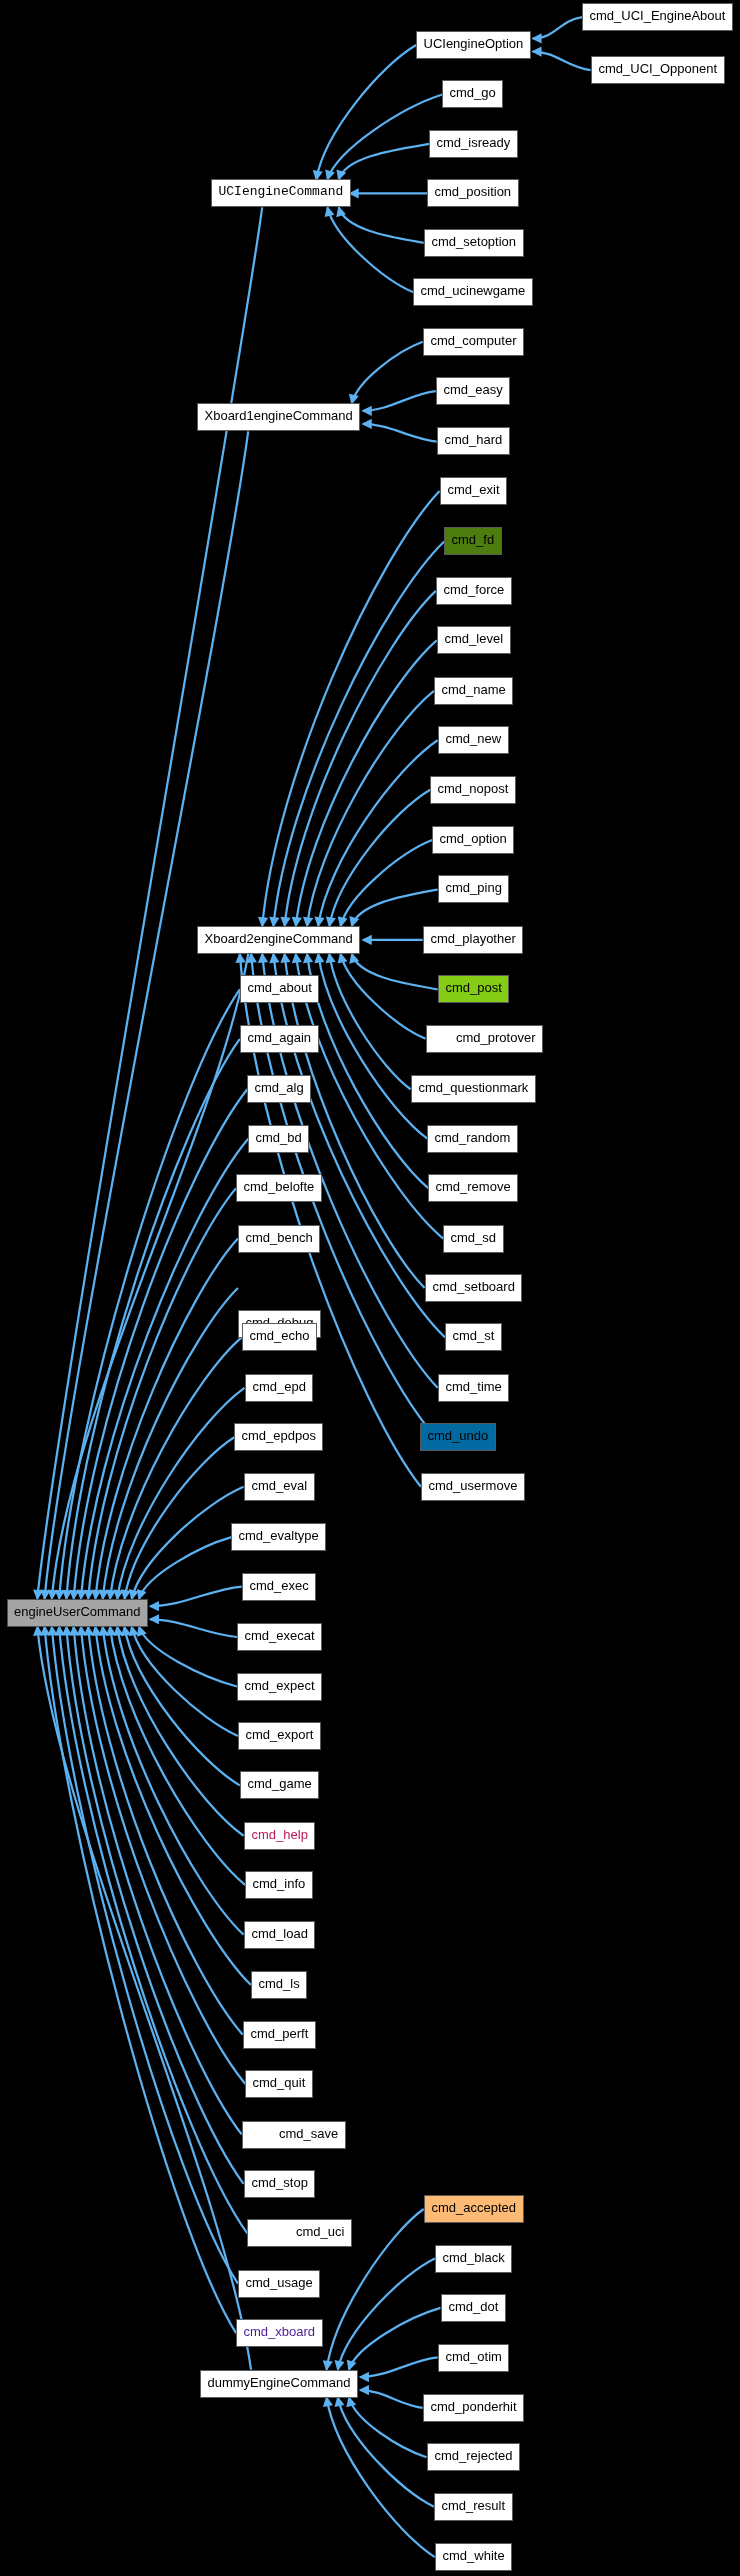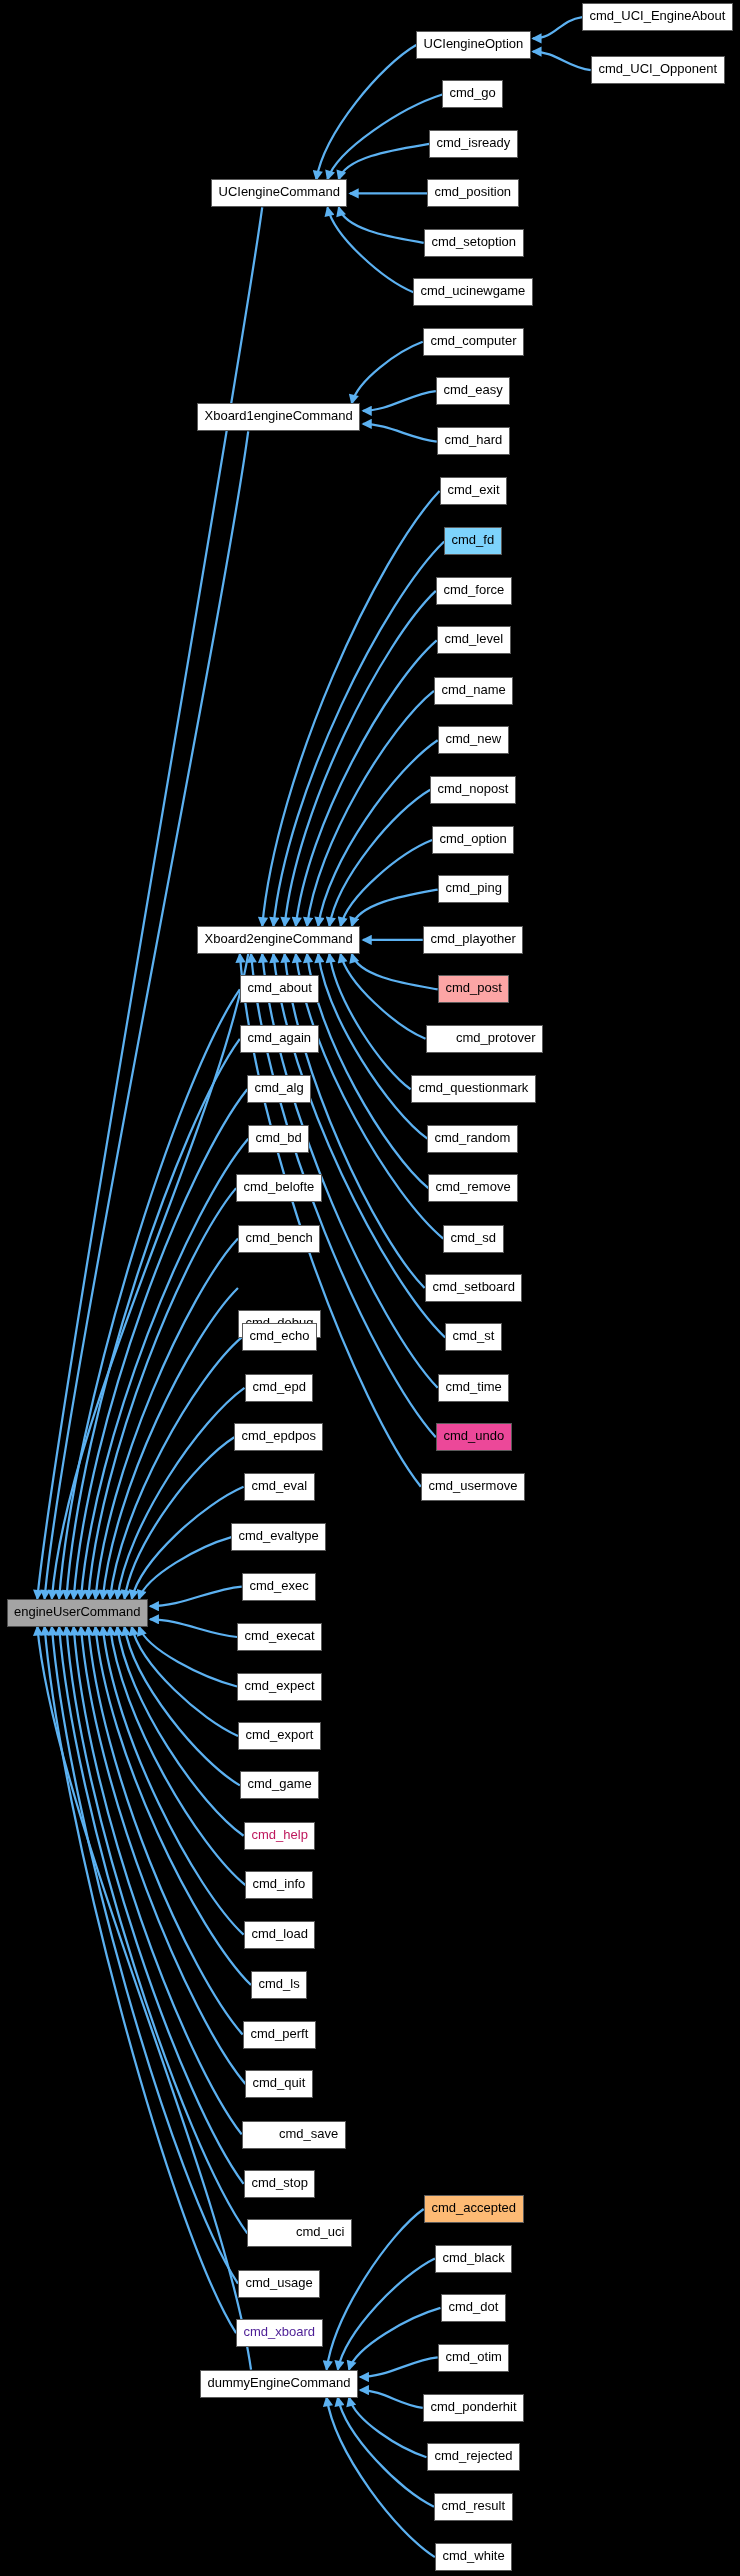--- a/index.html
+++ b/index.html
@@ -86,55 +86,55 @@
       <path d="M 472 2473 C 437.7 2482.9, 381.84 2514, 374 2539" fill="none" stroke="#5cb1f1" stroke-width="2.4" marker-end="url(#arrow)"></path>
       <path d="M 466 2420 C 429.6 2437.85, 370.32 2497.35, 362 2539" fill="none" stroke="#5cb1f1" stroke-width="2.4" marker-end="url(#arrow)"></path>
       <path d="M 454 2367 C 417.6 2392.8, 358.32 2478.8, 350 2539" fill="none" stroke="#5cb1f1" stroke-width="2.4" marker-end="url(#arrow)"></path>
       <path d="M 457 2633 C 427.95 2623.4, 380.64 2594, 374 2569" fill="none" stroke="#5cb1f1" stroke-width="2.4" marker-end="url(#arrow)"></path>
       <path d="M 465 2686 C 428.95 2668.45, 370.24 2609.95, 362 2569" fill="none" stroke="#5cb1f1" stroke-width="2.4" marker-end="url(#arrow)"></path>
       <path d="M 466 2740 C 425.4 2714.35, 359.28 2628.85, 350 2569" fill="none" stroke="#5cb1f1" stroke-width="2.4" marker-end="url(#arrow)"></path>
       <path d="M 469 2526 C 439.95 2529.15, 415.05 2547, 386 2547" fill="none" stroke="#5cb1f1" stroke-width="2.4" marker-end="url(#arrow)"></path>
       <path d="M 453 2580 C 428 2577.15, 411 2561, 386 2561" fill="none" stroke="#5cb1f1" stroke-width="2.4" marker-end="url(#arrow)"></path>
     </svg>
     <div class="node" style="background: rgb(164, 164, 164); border: 1.9px solid rgb(79, 79, 79); color: rgb(0, 0, 0); left: 6.5px; top: 1599px;">engineUserCommand</div>
-    <div class="node" style="background: rgb(255, 255, 255); border: 1.9px solid rgb(91, 91, 91); color: rgb(0, 0, 0); left: 211px; top: 179px;">UCIengineCommand</div>
+    <div class="node" style="background: rgb(255, 255, 255); border: 1.9px solid rgb(91, 91, 91); color: rgb(0, 0, 0); left: 211px; top: 179px; font-family: Liberation Mono, monospace;">UCIengineCommand</div>
     <div class="node" style="background: rgb(255, 255, 255); border: 1.9px solid rgb(91, 91, 91); color: rgb(0, 0, 0); left: 197px; top: 403px;">Xboard1engineCommand</div>
     <div class="node" style="background: rgb(255, 255, 255); border: 1.9px solid rgb(91, 91, 91); color: rgb(0, 0, 0); left: 197px; top: 926px;">Xboard2engineCommand</div>
     <div class="node" style="background: rgb(255, 255, 255); border: 1.9px solid rgb(91, 91, 91); color: rgb(0, 0, 0); left: 200px; top: 2370px;">dummyEngineCommand</div>
     <div class="node" style="background: rgb(255, 255, 255); border: 1.9px solid rgb(91, 91, 91); color: rgb(0, 0, 0); left: 416px; top: 31px;">UCIengineOption</div>
     <div class="node" style="background: rgb(255, 255, 255); border: 1.9px solid rgb(91, 91, 91); color: rgb(0, 0, 0); left: 582px; top: 2.8px;">cmd_UCI_EngineAbout</div>
     <div class="node" style="background: rgb(255, 255, 255); border: 1.9px solid rgb(91, 91, 91); color: rgb(0, 0, 0); left: 591px; top: 56px;">cmd_UCI_Opponent</div>
     <div class="node" style="background: rgb(255, 255, 255); border: 1.9px solid rgb(91, 91, 91); color: rgb(0, 0, 0); left: 442px; top: 80px;">cmd_go</div>
     <div class="node" style="background: rgb(255, 255, 255); border: 1.9px solid rgb(91, 91, 91); color: rgb(0, 0, 0); left: 429px; top: 130px;">cmd_isready</div>
     <div class="node" style="background: rgb(255, 255, 255); border: 1.9px solid rgb(91, 91, 91); color: rgb(0, 0, 0); left: 427px; top: 179px;">cmd_position</div>
     <div class="node" style="background: rgb(255, 255, 255); border: 1.9px solid rgb(91, 91, 91); color: rgb(0, 0, 0); left: 424px; top: 229px;">cmd_setoption</div>
     <div class="node" style="background: rgb(255, 255, 255); border: 1.9px solid rgb(91, 91, 91); color: rgb(0, 0, 0); left: 413px; top: 278px;">cmd_ucinewgame</div>
     <div class="node" style="background: rgb(255, 255, 255); border: 1.9px solid rgb(91, 91, 91); color: rgb(0, 0, 0); left: 423px; top: 328px;">cmd_computer</div>
     <div class="node" style="background: rgb(255, 255, 255); border: 1.9px solid rgb(91, 91, 91); color: rgb(0, 0, 0); left: 436px; top: 377px;">cmd_easy</div>
     <div class="node" style="background: rgb(255, 255, 255); border: 1.9px solid rgb(91, 91, 91); color: rgb(0, 0, 0); left: 437px; top: 427px;">cmd_hard</div>
     <div class="node" style="background: rgb(255, 255, 255); border: 1.9px solid rgb(91, 91, 91); color: rgb(0, 0, 0); left: 440px; top: 477px;">cmd_exit</div>
-    <div class="node" style="background: #7dd3fc; border: 1.9px solid rgb(91, 91, 91); color: rgb(0, 0, 0); left: 444px; top: 527px;">cmd_fd</div>
+    <div class="node" style="background: #4d7c0f; border: 1.9px solid rgb(91, 91, 91); color: rgb(0, 0, 0); left: 444px; top: 527px;">cmd_fd</div>
     <div class="node" style="background: rgb(255, 255, 255); border: 1.9px solid rgb(91, 91, 91); color: rgb(0, 0, 0); left: 436px; top: 577px;">cmd_force</div>
     <div class="node" style="background: rgb(255, 255, 255); border: 1.9px solid rgb(91, 91, 91); color: rgb(0, 0, 0); left: 437px; top: 626px;">cmd_level</div>
     <div class="node" style="background: rgb(255, 255, 255); border: 1.9px solid rgb(91, 91, 91); color: rgb(0, 0, 0); left: 434px; top: 677px;">cmd_name</div>
     <div class="node" style="background: rgb(255, 255, 255); border: 1.9px solid rgb(91, 91, 91); color: rgb(0, 0, 0); left: 438px; top: 726px;">cmd_new</div>
     <div class="node" style="background: rgb(255, 255, 255); border: 1.9px solid rgb(91, 91, 91); color: rgb(0, 0, 0); left: 430px; top: 776px;">cmd_nopost</div>
     <div class="node" style="background: rgb(255, 255, 255); border: 1.9px solid rgb(91, 91, 91); color: rgb(0, 0, 0); left: 432px; top: 826px;">cmd_option</div>
     <div class="node" style="background: rgb(255, 255, 255); border: 1.9px solid rgb(91, 91, 91); color: rgb(0, 0, 0); left: 438px; top: 875px;">cmd_ping</div>
     <div class="node" style="background: rgb(255, 255, 255); border: 1.9px solid rgb(91, 91, 91); color: rgb(0, 0, 0); left: 423px; top: 926px;">cmd_playother</div>
-    <div class="node" style="background: #fca5a5; border: 1.9px solid rgb(91, 91, 91); color: rgb(0, 0, 0); left: 438px; top: 975px;">cmd_post</div>
+    <div class="node" style="background: #84cc16; border: 1.9px solid rgb(91, 91, 91); color: rgb(0, 0, 0); left: 438px; top: 975px;">cmd_post</div>
     <div class="node" style="background: rgb(255, 255, 255); border: 1.9px solid rgb(91, 91, 91); color: rgb(0, 0, 0); left: 426px; top: 1025px; padding-left: 29px;">cmd_protover</div>
     <div class="node" style="background: rgb(255, 255, 255); border: 1.9px solid rgb(91, 91, 91); color: rgb(0, 0, 0); left: 411px; top: 1075px;">cmd_questionmark</div>
     <div class="node" style="background: rgb(255, 255, 255); border: 1.9px solid rgb(91, 91, 91); color: rgb(0, 0, 0); left: 427px; top: 1125px;">cmd_random</div>
     <div class="node" style="background: rgb(255, 255, 255); border: 1.9px solid rgb(91, 91, 91); color: rgb(0, 0, 0); left: 428px; top: 1174px;">cmd_remove</div>
     <div class="node" style="background: rgb(255, 255, 255); border: 1.9px solid rgb(91, 91, 91); color: rgb(0, 0, 0); left: 443px; top: 1225px;">cmd_sd</div>
     <div class="node" style="background: rgb(255, 255, 255); border: 1.9px solid rgb(91, 91, 91); color: rgb(0, 0, 0); left: 425px; top: 1274px;">cmd_setboard</div>
     <div class="node" style="background: rgb(255, 255, 255); border: 1.9px solid rgb(91, 91, 91); color: rgb(0, 0, 0); left: 445px; top: 1323px;">cmd_st</div>
     <div class="node" style="background: rgb(255, 255, 255); border: 1.9px solid rgb(91, 91, 91); color: rgb(0, 0, 0); left: 438px; top: 1374px;">cmd_time</div>
-    <div class="node" style="background: #ec4899; border: 1.9px solid rgb(91, 91, 91); color: rgb(0, 0, 0); left: 436px; top: 1423px;">cmd_undo</div>
+    <div class="node" style="background: #0369a1; border: 1.9px solid rgb(91, 91, 91); color: rgb(0, 0, 0); left: 420px; top: 1423px;">cmd_undo</div>
     <div class="node" style="background: rgb(255, 255, 255); border: 1.9px solid rgb(91, 91, 91); color: rgb(0, 0, 0); left: 421px; top: 1473px;">cmd_usermove</div>
     <div class="node" style="background: rgb(255, 255, 255); border: 1.9px solid rgb(91, 91, 91); color: rgb(0, 0, 0); left: 240px; top: 975px;">cmd_about</div>
     <div class="node" style="background: rgb(255, 255, 255); border: 1.9px solid rgb(91, 91, 91); color: rgb(0, 0, 0); left: 240px; top: 1025px;">cmd_again</div>
     <div class="node" style="background: rgb(255, 255, 255); border: 1.9px solid rgb(91, 91, 91); color: rgb(0, 0, 0); left: 247px; top: 1075px;">cmd_alg</div>
     <div class="node" style="background: rgb(255, 255, 255); border: 1.9px solid rgb(91, 91, 91); color: rgb(0, 0, 0); left: 248px; top: 1125px;">cmd_bd</div>
     <div class="node" style="background: rgb(255, 255, 255); border: 1.9px solid rgb(91, 91, 91); color: rgb(0, 0, 0); left: 236px; top: 1174px;">cmd_belofte</div>
     <div class="node" style="background: rgb(255, 255, 255); border: 1.9px solid rgb(91, 91, 91); color: rgb(0, 0, 0); left: 238px; top: 1225px;">cmd_bench</div>
     <div class="node" style="background: rgb(255, 255, 255); border: 1.9px solid rgb(91, 91, 91); color: rgb(0, 0, 0); left: 238px; top: 1274px; margin-top: 36px;">cmd_debug</div>
     <div class="node" style="background: rgb(255, 255, 255); border: 1.9px solid rgb(91, 91, 91); color: rgb(0, 0, 0); left: 242px; top: 1323px;">cmd_echo</div>
     <div class="node" style="background: rgb(255, 255, 255); border: 1.9px solid rgb(91, 91, 91); color: rgb(0, 0, 0); left: 245px; top: 1374px;">cmd_epd</div>

